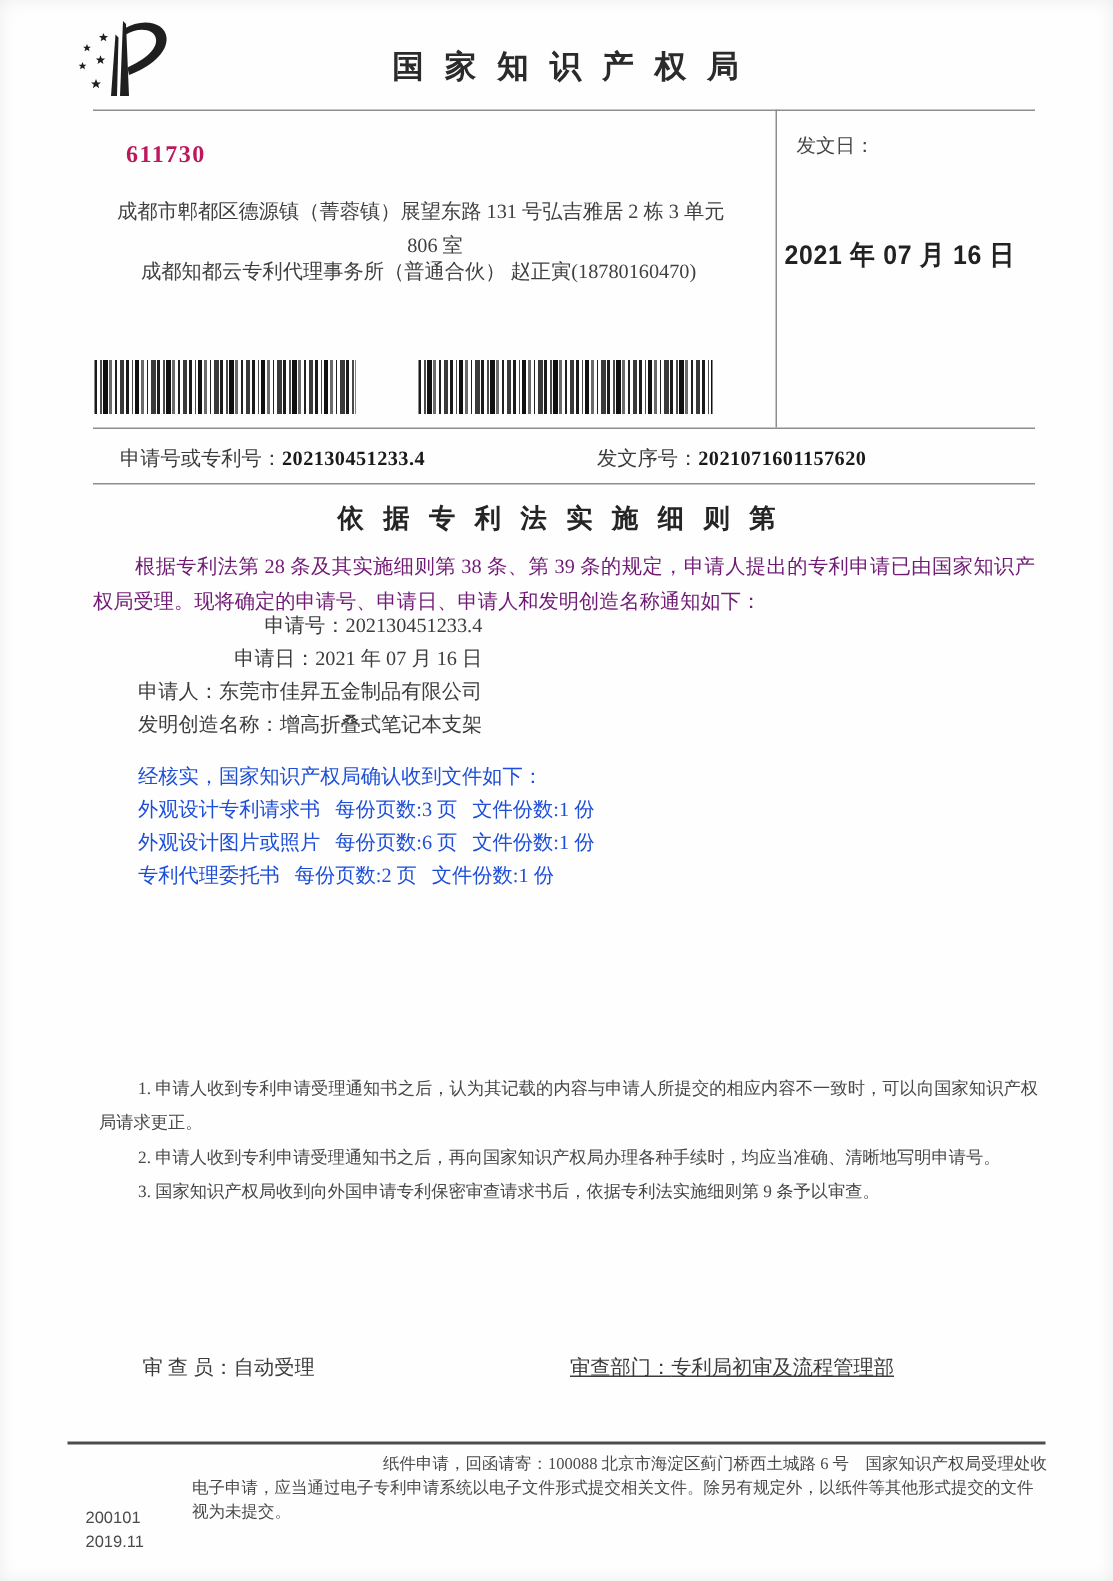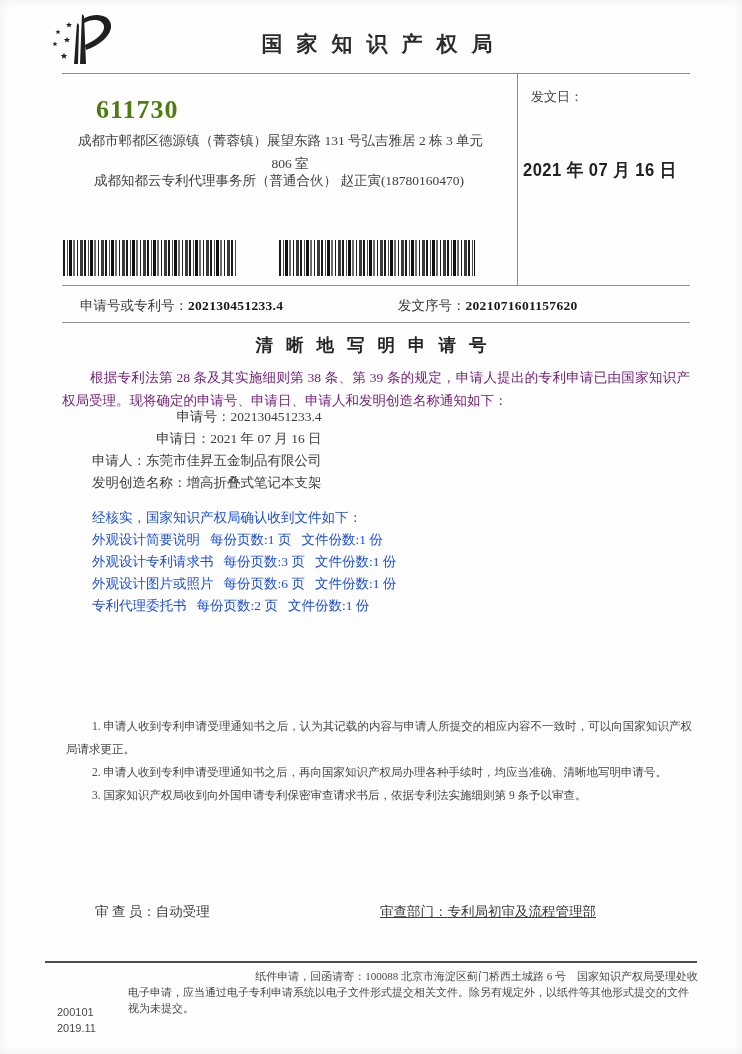--- a/index.html
+++ b/index.html
@@ -22,21 +22,21 @@
 
   
   .logo{position:absolute;left:50px;top:12px;width:70px;height:58px;}
   .office-title{
     position:absolute;left:0;top:30px;width:100%;
     text-align:center;font-size:21px;font-weight:bold;color:#2b2b2b;
     letter-spacing:14px;padding-left:26px;box-sizing:border-box;
   }
 
   
-  .postal{position:absolute;left:96px;top:95px;font-size:26px;font-weight:bold;color:#4d7c0f;letter-spacing:1px;}
+  .postal{position:absolute;left:84px;top:95px;font-size:16px;font-weight:bold;color:#be185d;letter-spacing:1px;}
   .addr{position:absolute;left:78px;top:129px;width:424px;font-size:13.5px;line-height:23px;color:#3f3f3f;}
   .addr .l2{text-align:center;}
   .agency{position:absolute;left:94px;top:172px;width:410px;font-size:13.5px;color:#3f3f3f;}
 
   
   .issue-label{position:absolute;left:531px;top:88px;font-size:13px;color:#444;}
   .issue-date{
     position:absolute;left:523px;top:158px;
     font-family:"Liberation Sans", sans-serif;
     font-size:18px;font-weight:600;color:#222;letter-spacing:.5px;
@@ -135,33 +135,32 @@
     <span class="grp1">
       <span>申请号或专利号：</span><b>202130451233.4</b>
     </span>
     <span class="grp2">
       <span>发文序号：</span><b>2021071601157620</b>
     </span>
   </div>
 
   <div class="hline" style="left:62px;width:628px;top:322px;"></div>
 
-  <div class="notice-title">清晰地写明申请号</div>
+  <div class="notice-title">依据专利法实施细则第</div>
   <div class="intro">根据专利法第 28 条及其实施细则第 38 条、第 39 条的规定，申请人提出的专利申请已由国家知识产权局受理。现将确定的申请号、申请日、申请人和发明创造名称通知如下：</div>
 
   <div class="fields">
     <div><span>申请号：</span><span>202130451233.4</span></div>
     <div><span>申请日：</span><span>2021 年 07 月 16 日</span></div>
     <div><span>申请人：</span><span>东莞市佳昇五金制品有限公司</span></div>
     <div><span>发明创造名称：</span><span>增高折叠式笔记本支架</span></div>
   </div>
 
   <div class="recv">
     <div>经核实，国家知识产权局确认收到文件如下：</div>
-    <div class="doc"><span>外观设计简要说明</span><span>每份页数:1 页</span><span>文件份数:1 份</span></div>
     <div class="doc"><span>外观设计专利请求书</span><span>每份页数:3 页</span><span>文件份数:1 份</span></div>
     <div class="doc"><span>外观设计图片或照片</span><span>每份页数:6 页</span><span>文件份数:1 份</span></div>
     <div class="doc"><span>专利代理委托书</span><span>每份页数:2 页</span><span>文件份数:1 份</span></div>
   </div>
 
   <div class="tips">
     <div class="item">1. 申请人收到专利申请受理通知书之后，认为其记载的内容与申请人所提交的相应内容不一致时，可以向国家知识产权局请求更正。</div>
     <div class="item">2. 申请人收到专利申请受理通知书之后，再向国家知识产权局办理各种手续时，均应当准确、清晰地写明申请号。</div>
     <div class="item">3. 国家知识产权局收到向外国申请专利保密审查请求书后，依据专利法实施细则第 9 条予以审查。</div>
   </div>

